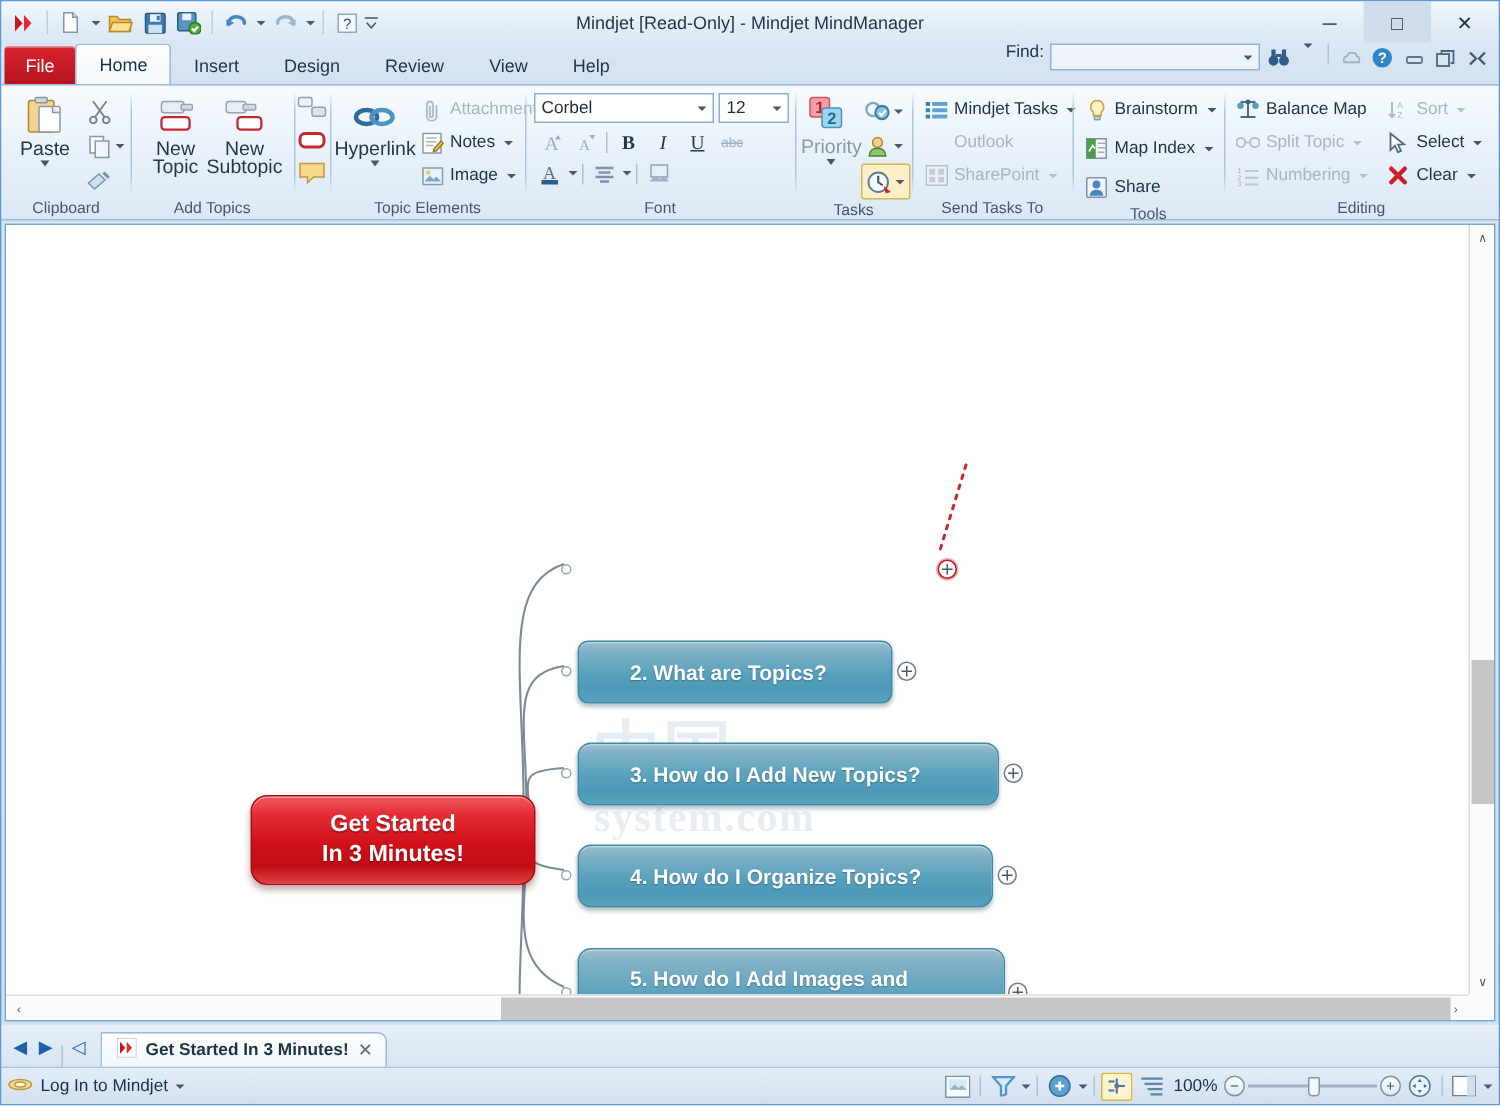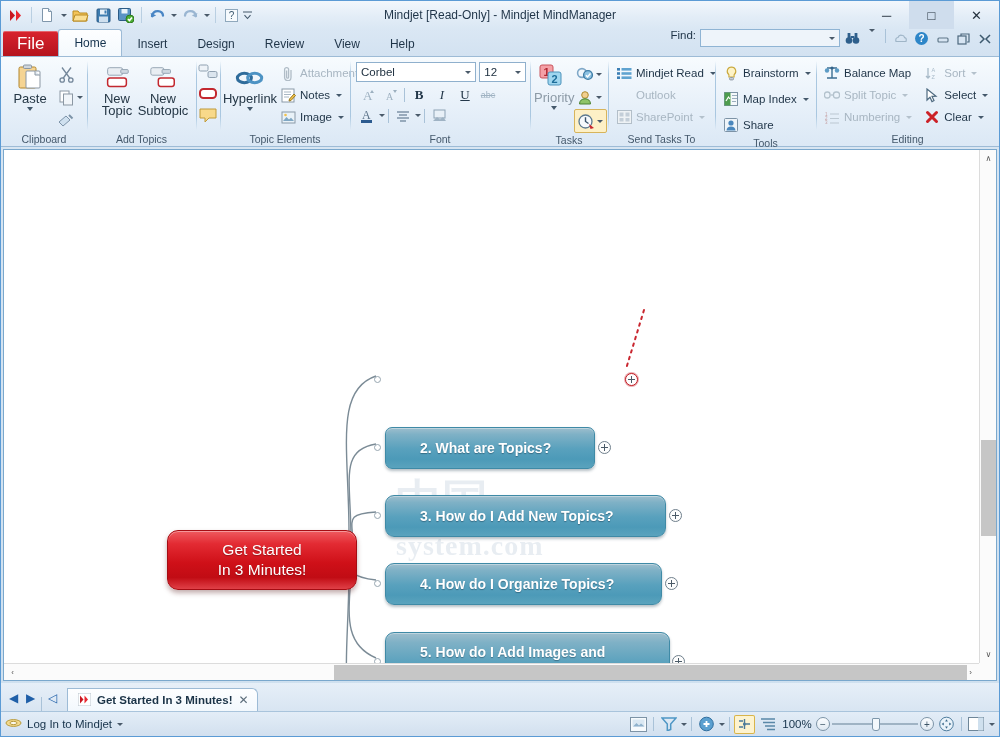--- a/index.html
+++ b/index.html
@@ -45,21 +45,21 @@
   .winbtn.max { background: #cfdded; }
 
   
   .tabstrip {
     height: 27px; flex: 0 0 27px; display: flex; align-items: flex-end;
     background: linear-gradient(to bottom, #dae7f4 0%, #d3e2f1 100%);
     position: relative; padding-left: 2px;
   }
   .tab-file {
     background: linear-gradient(to bottom, #d9232e 0%, #b4141e 100%);
-    color: #fff; font-size: 17px; padding: 0 14px; height: 25px;
+    color: #fff; font-size: 12px; padding: 0 14px; height: 25px;
     display: flex; align-items: center; border-radius: 2px 2px 0 0; cursor: pointer;
     box-shadow: inset 0 1px 0 rgba(255,255,255,.3);
   }
   .tab {
     font-size: 12px; color: #1f3448; padding: 0 15px; height: 25px;
     display: flex; align-items: center; cursor: pointer; border-radius: 3px 3px 0 0;
   }
   .tab.active {
     background: linear-gradient(to bottom,#fdfeff 0%, #f4f9fd 100%);
     border: 1px solid #9dbbd6; border-bottom: none; height: 27px;
@@ -159,21 +159,21 @@
     font-size: 14px; font-weight: bold; cursor: pointer;
     padding-left: 34px; padding-right: 14px;
     text-shadow: 0 1px 1px rgba(20,50,70,.45);
   }
   .central {
     position: absolute; border-radius: 11px; color: #fff; text-align: center;
     background: linear-gradient(to bottom, #ef5a5f 0%, #e32b33 22%, #cf1018 55%, #c10c14 80%, #e04047 100%);
     border: 1px solid #a60c13;
     box-shadow: 0 3px 5px rgba(80,20,20,.35), inset 0 1px 0 rgba(255,255,255,.38);
     display: flex; align-items: center; justify-content: center; flex-direction: column;
-    font-size: 15.5px; font-weight: normal; cursor: pointer; line-height: 20px;
+    font-size: 15.5px; font-weight: bold; cursor: pointer; line-height: 20px;
     text-shadow: 0 1px 1px rgba(90,10,15,.5);
   }
   .plusbtn {
     position: absolute; width: 13px; height: 13px; border-radius: 50%;
     border: 1px solid #6f7f8c; background: #fdfdfd; cursor: pointer;
     display: flex; align-items: center; justify-content: center;
   }
   .plusbtn.sel { border-color:#c01a22; box-shadow:0 0 0 1px rgba(200,30,40,.35); }
   .plusbtn::before, .plusbtn::after {
     content:''; position:absolute; background:#4a5a67;
@@ -639,21 +639,21 @@
           <span class="icon16">
             <svg width="15" height="13" viewBox="0 0 15 13">
                 <rect x="0" y="1" width="3" height="2.6" fill="#3b7fb5"></rect>
                 <rect x="4.5" y="1" width="10" height="2.6" fill="#5fa3d0"></rect>
                 <rect x="0" y="5.2" width="3" height="2.6" fill="#3b7fb5"></rect>
                 <rect x="4.5" y="5.2" width="10" height="2.6" fill="#5fa3d0"></rect>
                 <rect x="0" y="9.4" width="3" height="2.6" fill="#3b7fb5"></rect>
                 <rect x="4.5" y="9.4" width="10" height="2.6" fill="#5fa3d0"></rect>
               </svg>
           </span>
-          <span>Mindjet Read</span>
+          <span>Mindjet Tasks</span>
           <i class="smcaret"></i>
         </div>
         <div class="smbtn disabled">
           <span class="icon16"></span>
           <span>Outlook</span>
         </div>
         <div class="smbtn disabled">
           <span class="icon16">
             <svg width="15" height="14" viewBox="0 0 15 14">
                 <rect x="0.5" y="0.5" width="14" height="13" fill="#eef2f5" stroke="#b3bfc9"></rect>

